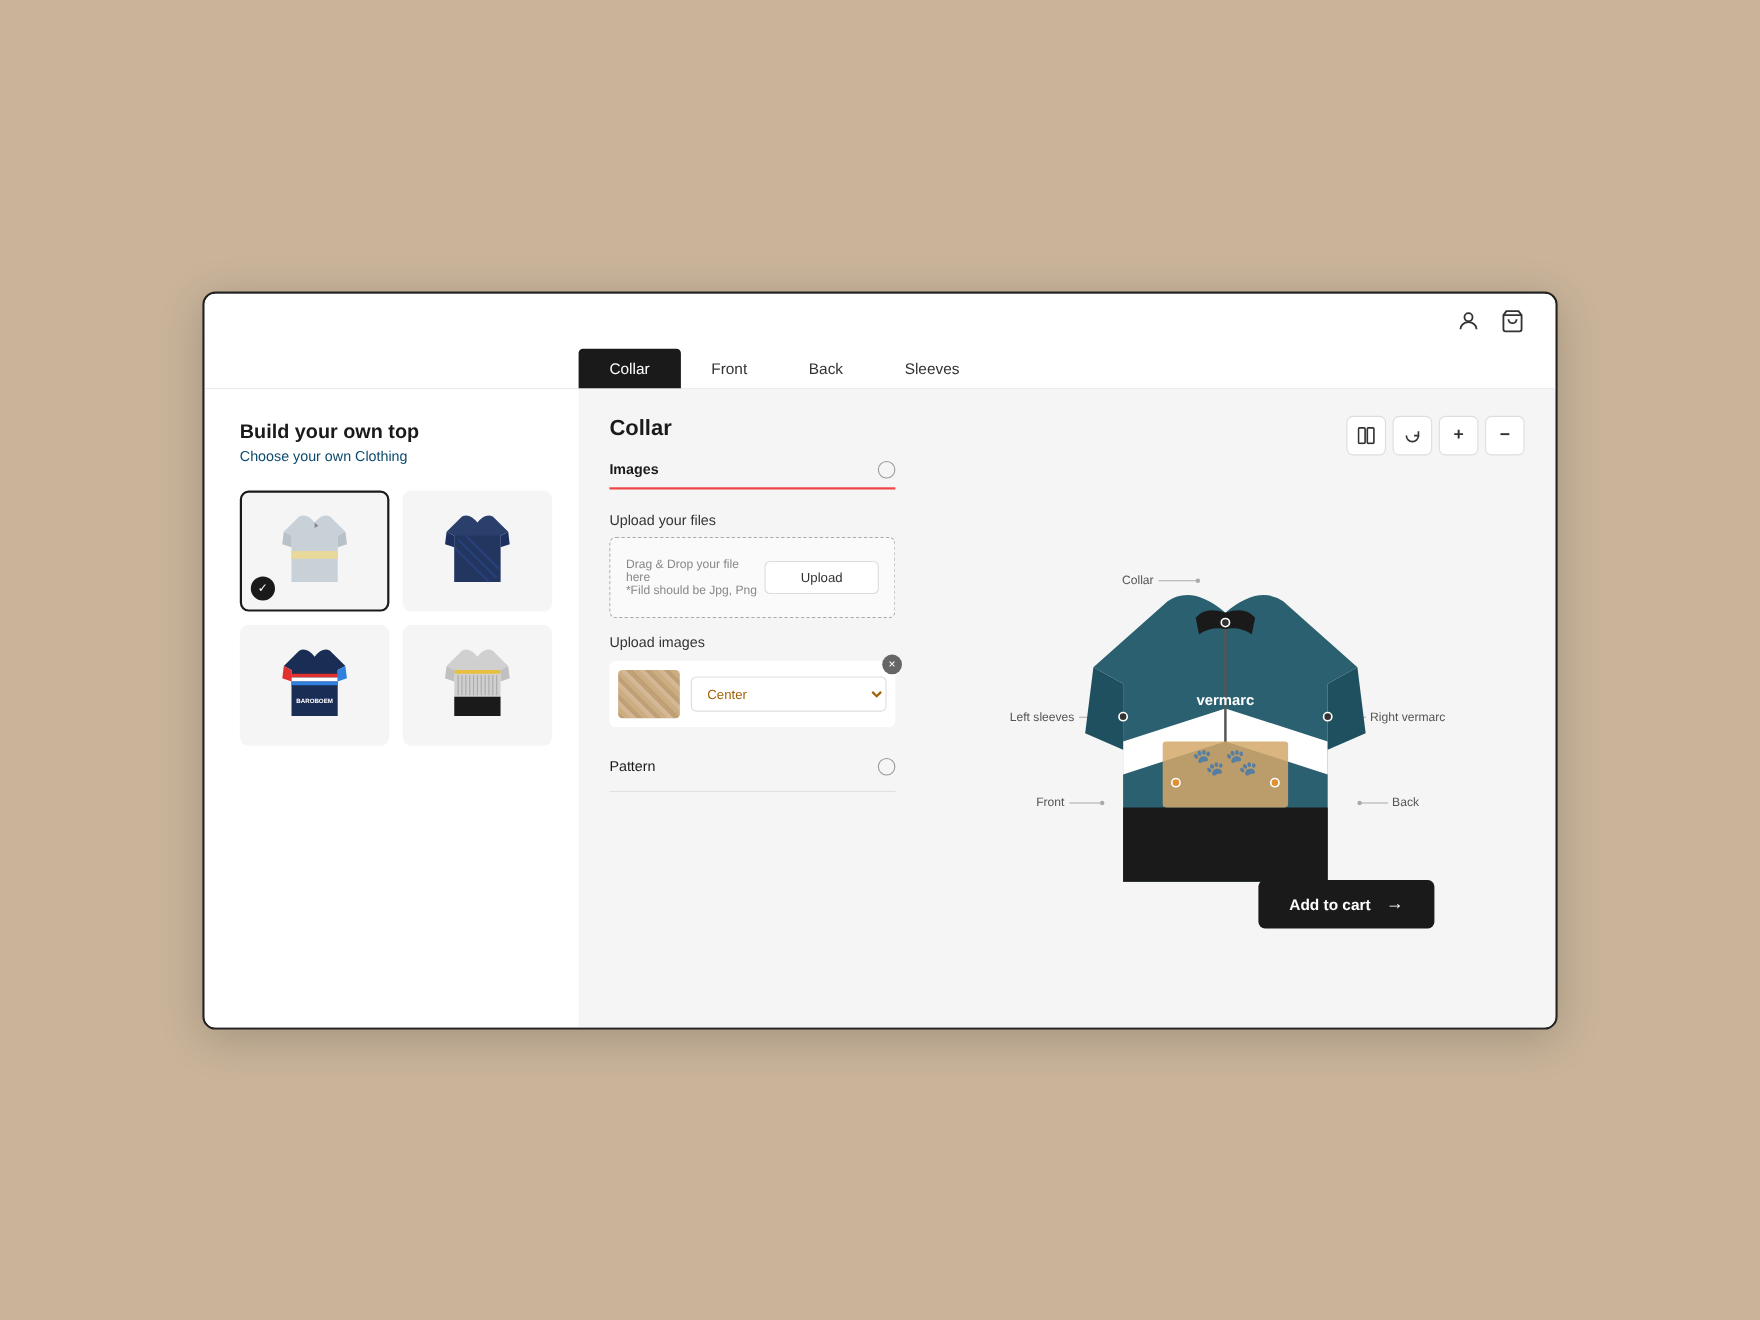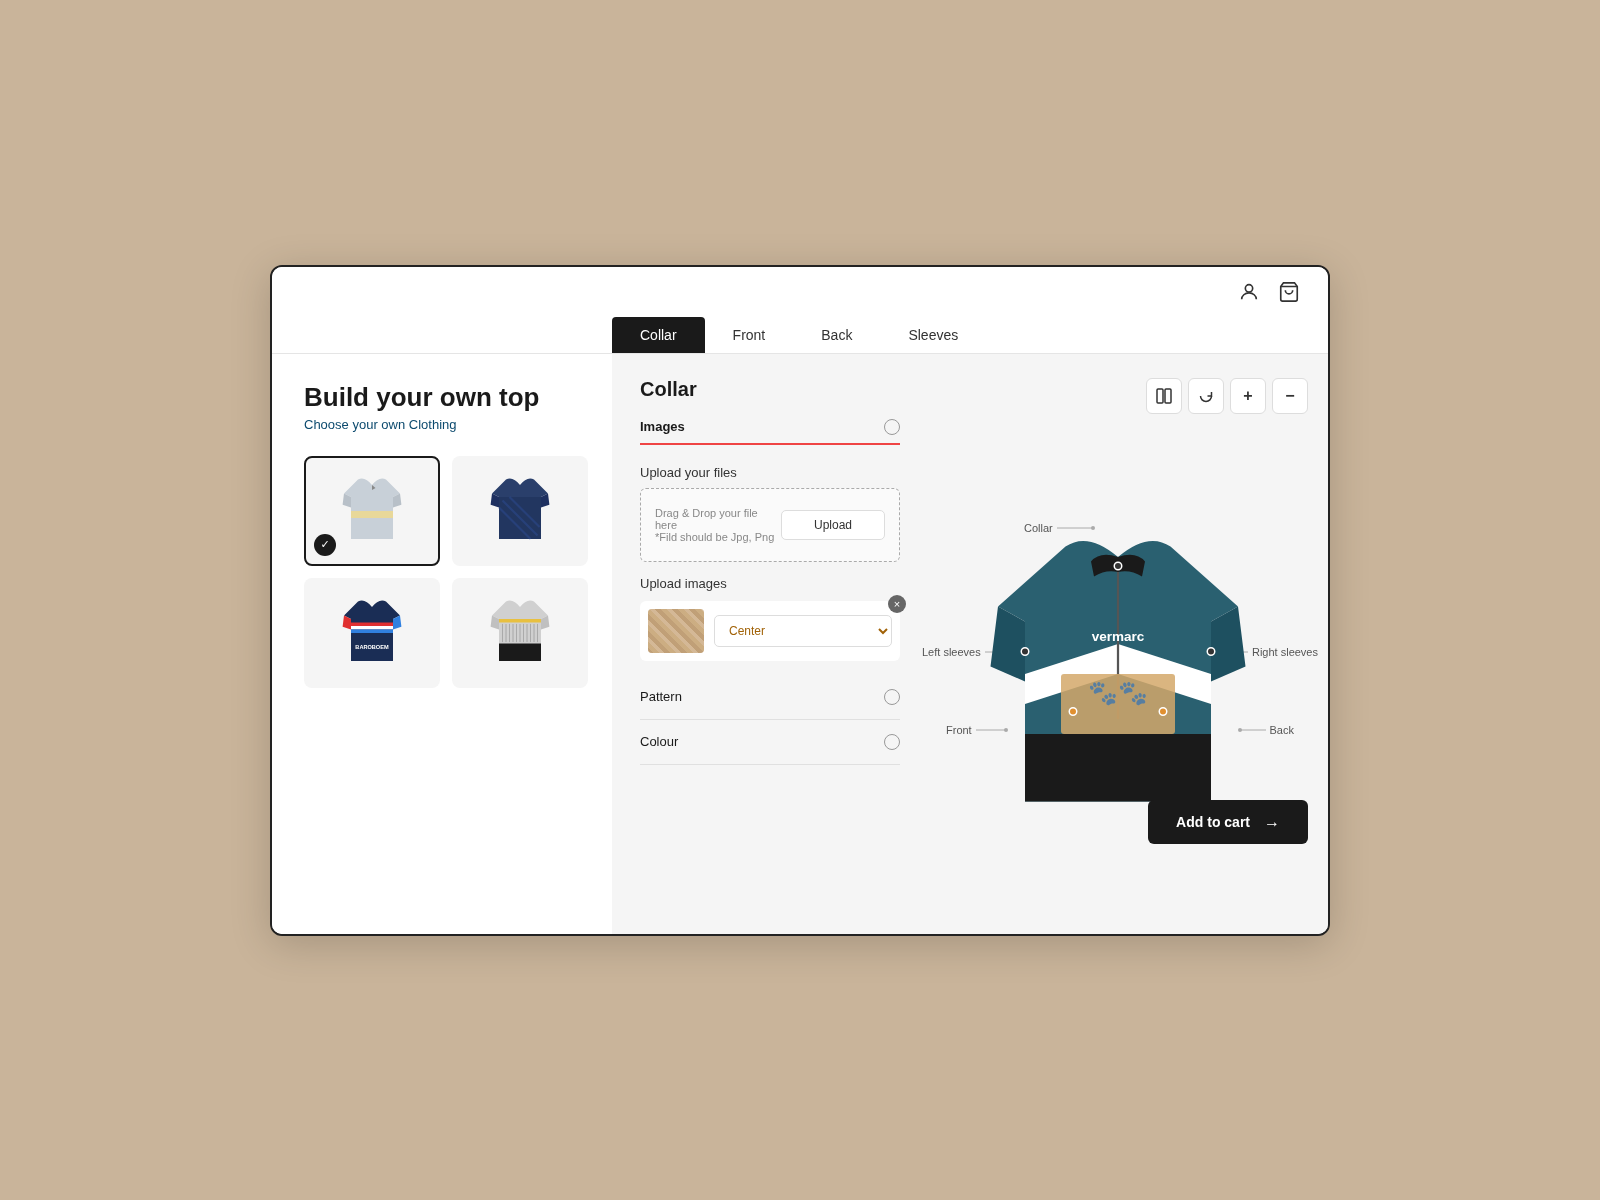--- a/index.html
+++ b/index.html
@@ -5,21 +5,21 @@
     * { box-sizing: border-box; margin: 0; padding: 0; }
     body {
       background-color: #c9b49a;
       display: flex;
       align-items: center;
       justify-content: center;
       min-height: 100vh;
       font-family: -apple-system, BlinkMacSystemFont, 'Segoe UI', sans-serif;
     }
     .screen-wrapper {
-      width: 1060px;
+      width: 1232px;
       background: #fff;
       border-radius: 12px;
       border: 2.5px solid #222;
       overflow: hidden;
       position: relative;
       box-shadow: 0 8px 40px rgba(0,0,0,0.18);
     }
     
     .header {
       display: flex;
@@ -62,21 +62,21 @@
       min-height: 580px;
     }
     
     .sidebar {
       width: 340px;
       padding: 28px 24px 24px 32px;
       background: #fff;
       flex-shrink: 0;
     }
     .sidebar-title {
-      font-size: 26px;
+      font-size: 18px;
       font-weight: 700;
       color: #1a1a1a;
       margin-bottom: 4px;
     }
     .sidebar-subtitle {
       font-size: 13px;
       color: #0c4a6e;
       margin-bottom: 24px;
     }
     .jersey-grid {
@@ -451,24 +451,20 @@
             <option>Bottom</option>
           </select>
           <div class="remove-btn">×</div>
         </div>
 
         <div class="collapsible-row">
           <span class="collapsible-label">Pattern</span>
           <span class="radio-circle"></span>
         </div>
 
-        <div class="collapsible-row">
-          <span class="collapsible-label">Colour</span>
-          <span class="radio-circle"></span>
-        </div>
       </div>
 
       <div class="preview-panel">
 
         <div class="preview-controls">
           <button class="ctrl-btn">
             <svg width="16" height="16" viewBox="0 0 16 16">
                 <rect x="1" y="1" width="6" height="14" fill="none" stroke="#333" stroke-width="1.5" rx="1"></rect>
                 <rect x="9" y="1" width="6" height="14" fill="none" stroke="#333" stroke-width="1.5" rx="1"></rect>
               </svg>
@@ -503,21 +499,21 @@
                 <line x1="0" y1="6" x2="26" y2="6" stroke="#aaa" stroke-width="1"></line>
                 <circle cx="26" cy="6" r="2" fill="#aaa"></circle>
               </svg>
           </div>
 
           <div style="position:absolute;top:152px;right:-10px;font-size:11px;color:#555;display:flex;align-items:center;gap:4px;">
             <svg width="30" height="12" viewBox="0 0 30 12">
                 <circle cx="4" cy="6" r="2" fill="#aaa"></circle>
                 <line x1="4" y1="6" x2="30" y2="6" stroke="#aaa" stroke-width="1"></line>
               </svg>
-            <span>Right sleeves</span>
+            <span>Right vermarc</span>
           </div>
 
           <div style="position:absolute;top:230px;left:18px;font-size:11px;color:#555;display:flex;align-items:center;gap:4px;">
             <span>Front</span>
             <svg width="34" height="12" viewBox="0 0 34 12">
                 <line x1="0" y1="6" x2="30" y2="6" stroke="#aaa" stroke-width="1"></line>
                 <circle cx="30" cy="6" r="2" fill="#aaa"></circle>
               </svg>
           </div>
 

